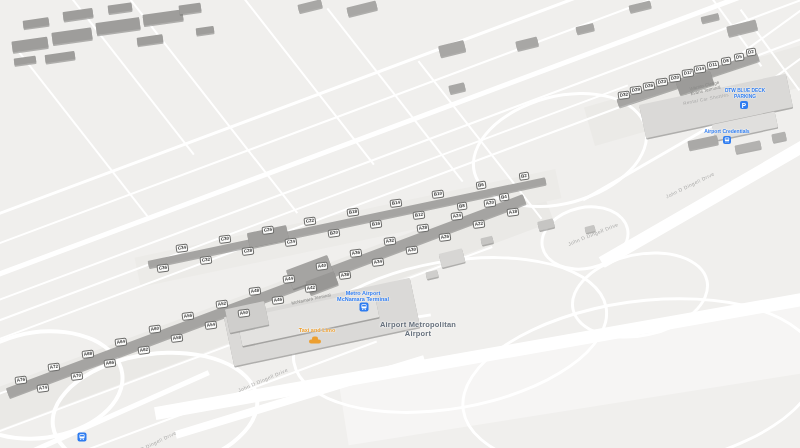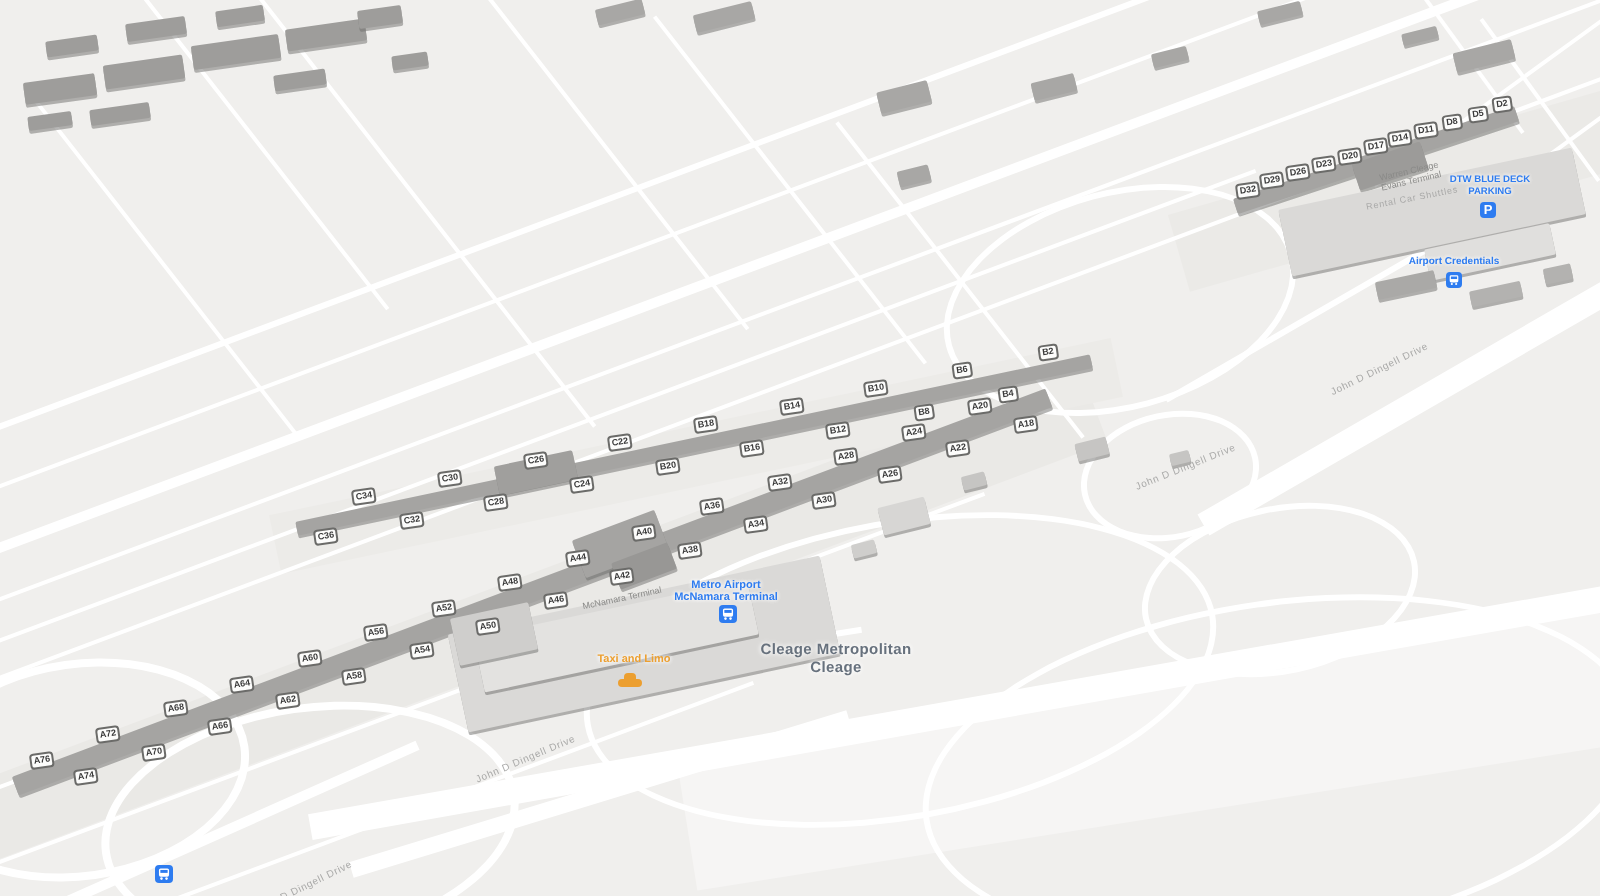--- a/index.html
+++ b/index.html
@@ -211,22 +211,22 @@
       </svg>
     </div>
 
     <div class="maplabel poi-orange" style="left:317px;top:330px">Taxi and Limo</div>
     <div class="car-icon" style="left:315px;top:340px">
       <div class="car-roof"></div>
       <div class="car-body"></div>
     </div>
 
     <div class="maplabel airport-name" style="left:418px;top:329px">
-      <div style="position:static">Cleage Metropolitan</div>
-      <div style="position:static">Cleage</div>
+      <div style="position:static">Airport Metropolitan</div>
+      <div style="position:static">Airport</div>
     </div>
 
     <div class="maplabel roof" style="left:705px;top:88px;--r:-13deg">
       <div style="position:static">Warren Cleage</div>
       <div style="position:static">Evans Terminal</div>
     </div>
 
     <div class="maplabel road-name" style="left:706px;top:99px;--r:-11deg;font-size:4.5px">Rental Car Shuttles</div>
 
     <div class="maplabel poi-blue" style="left:745px;top:94px;font-size:4.8px">

